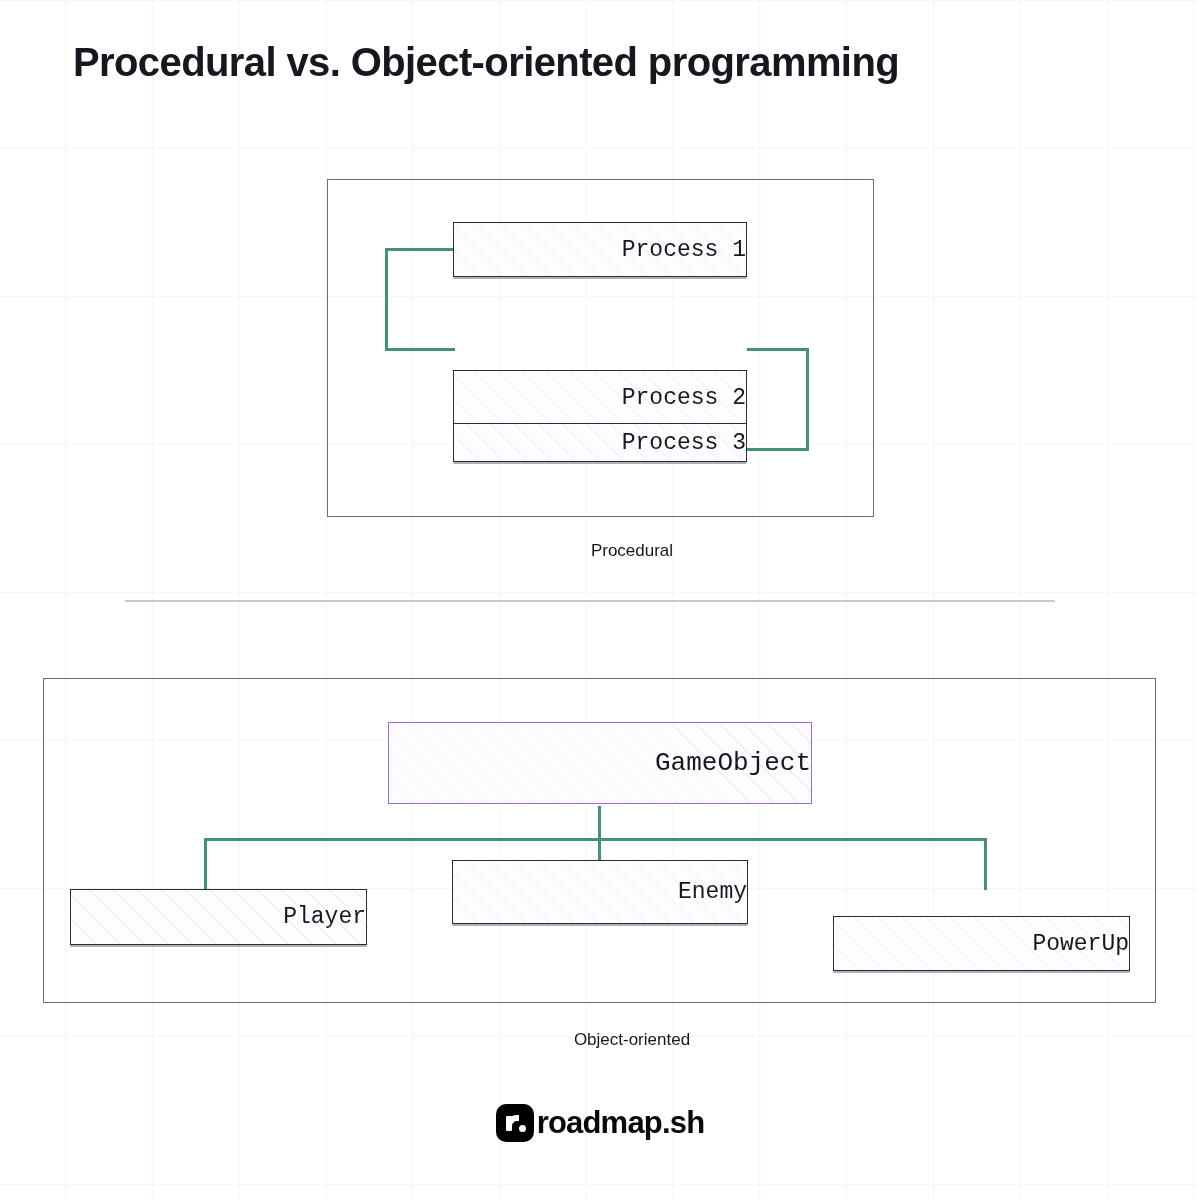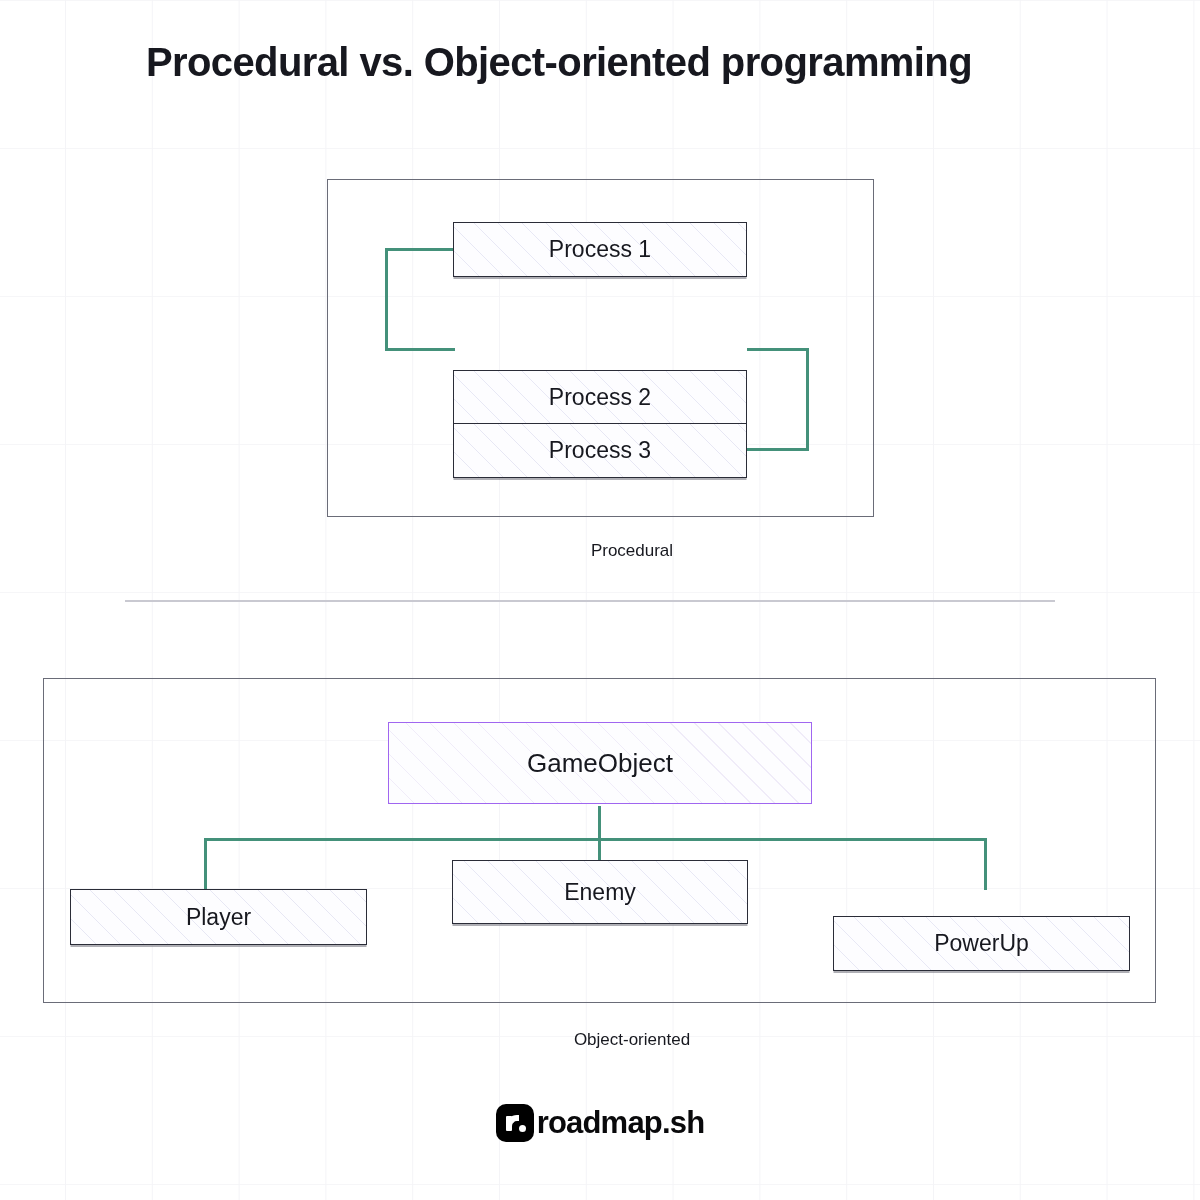--- a/index.html
+++ b/index.html
@@ -25,21 +25,21 @@
     background-size: 86.8px 148px;
     background-position: 65px 0px;
   }
 
   
   #title {
     position: absolute;
     left: 0;
     top: 40px;
     width: 972px;
-    text-align: right;
+    text-align: center;
     font-size: 40px;
     font-weight: 700;
     letter-spacing: -0.6px;
     color: #17181f;
     font-family: "Liberation Sans", sans-serif;
   }
 
   
   .node {
     position: absolute;
@@ -49,25 +49,25 @@
     background-image: repeating-linear-gradient(
       45deg,
       rgba(118,120,190,0.16) 0px,
       rgba(118,120,190,0.16) 1px,
       rgba(255,255,255,0) 1px,
       rgba(255,255,255,0) 17px
     );
     box-shadow: 0 2.5px 0 -0.5px rgba(110,110,120,0.55);
     display: flex;
     align-items: center;
-    justify-content: center;
+    justify-content: flex-end;
     color: #17181f;
     font-size: 23px;
     font-weight: 400;
-    font-family: Liberation Sans, sans-serif;
+    font-family: Liberation Mono, monospace;
   }
   .node.accent {
     border-color: #a066f0;
     box-shadow: none;
     background-image: repeating-linear-gradient(
       45deg,
       rgba(150,120,205,0.13) 0px,
       rgba(150,120,205,0.13) 1px,
       rgba(255,255,255,0) 1px,
       rgba(255,255,255,0) 17px
@@ -184,21 +184,21 @@
   <div class="conn conn-h" style="left:747px; top:348px; width:62px;"></div>
   <div class="conn conn-v" style="left:806px; top:348px; height:103px;"></div>
   <div class="conn conn-h" style="left:747px; top:448px; width:62px;"></div>
 
   <div class="node" style="left:453px; top:222px; width:294px; height:55px;">
     <span>Process 1</span>
   </div>
   <div class="node" style="left:453px; top:322px; width:294px; height:55px;margin-top:48px;">
     <span>Process 2</span>
   </div>
-  <div class="node" style="left:453px; top:423px; width:294px; height:55px;">
+  <div class="node" style="left:453px; top:423px; width:294px; height:39px;">
     <span>Process 3</span>
   </div>
 
   <div class="caption" style="left:0; top:541px; width:1200px;">Procedural</div>
 
   <div id="divider"></div>
 
   <div class="group-frame" style="left:43px; top:678px; width:1113px; height:325px;"></div>
 
   <div class="conn conn-v" style="left:598px; top:806px; height:33px;"></div>

